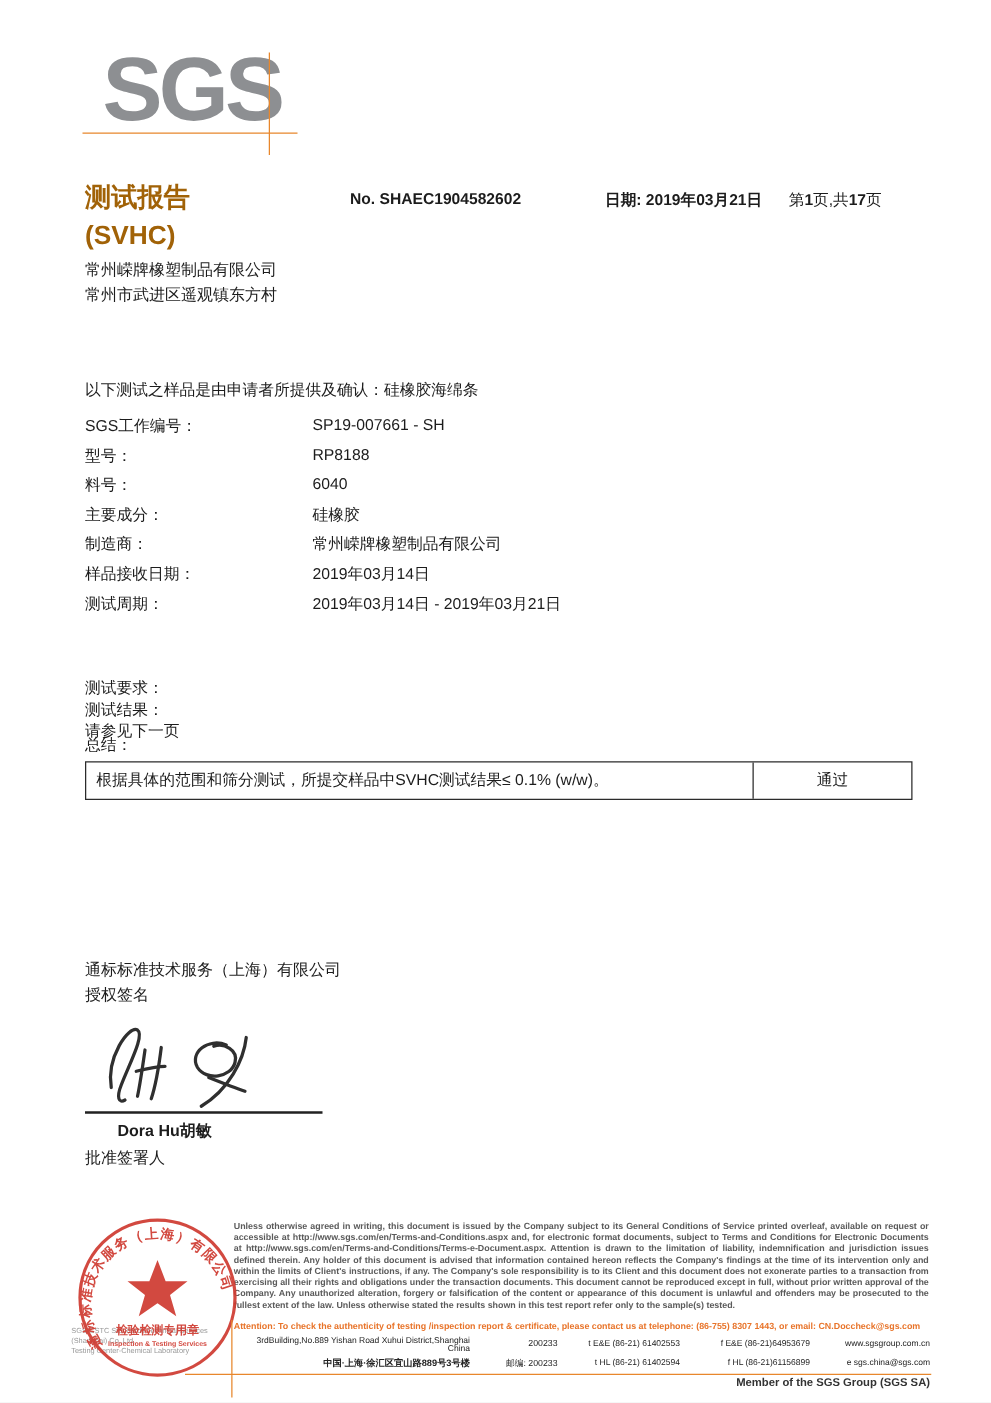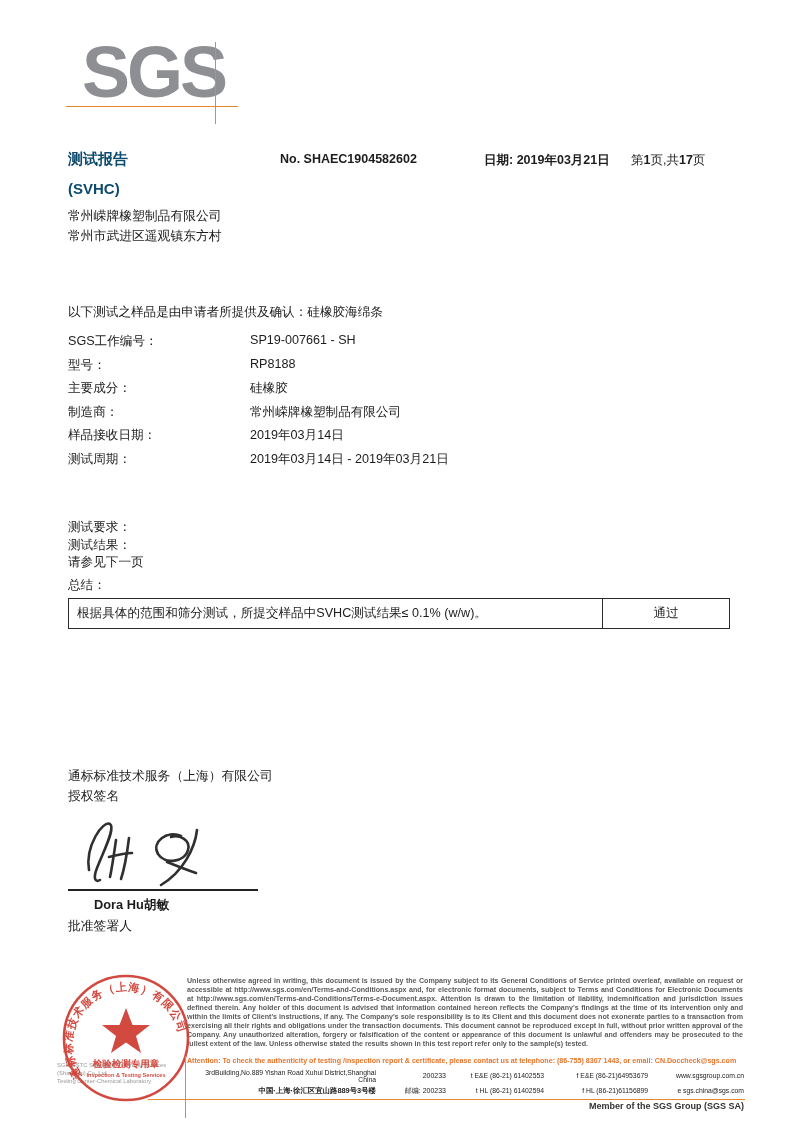--- a/index.html
+++ b/index.html
@@ -5,39 +5,39 @@
   * { margin:0; padding:0; box-sizing:border-box; }
   body { background:#e8e8e8; font-family:"Liberation Sans","DejaVu Sans",sans-serif; }
   .page { position:relative; width:793px; height:1122px; background:#ffffff; margin:0 auto; overflow:hidden; color:#1c1c1c; }
 
   
   .sgs-logo { position:absolute; left:82px; top:36px; font-size:72px; font-weight:700; letter-spacing:-3px; color:#8d8f92; font-family:"Liberation Sans",sans-serif; line-height:1; }
   .crop-h-top { position:absolute; left:66px; top:106px; width:172px; height:1px; background:#e8872c; }
   .crop-v-top { position:absolute; left:215px; top:42px; width:1px; height:82px; background:#e8872c; }
 
   
-  .title-block { position:absolute; left:68px; top:144px; font-weight:700; font-size:15px; line-height:30px; color:#0c4a6e; }
+  .title-block { position:absolute; left:68px; top:144px; font-weight:700; font-size:21px; line-height:30px; color:#a16207; }
   .report-no { position:absolute; left:280px; top:152px; font-size:12.5px; font-weight:600; }
   .report-date { position:absolute; left:484px; top:152px; font-size:12.5px; font-weight:600; }
   .report-pageinfo { position:absolute; left:631px; top:152px; font-size:12.5px; }
   .report-pageinfo b { font-weight:700; }
 
   .applicant { position:absolute; left:68px; top:206px; font-size:12.8px; line-height:20px; }
 
   .main { position:absolute; left:68px; top:304px; width:664px; font-size:12.6px; }
   .intro { margin-bottom:12px; }
   .inforow { display:flex; height:23.6px; align-items:flex-start; }
   .inforow .lbl { width:182px; flex:none; }
   .req-row { display:flex; }
   .req-row .lbl { width:182px; flex:none;margin-top:44px; }
   .req-val .l1 { height:22px; }
   .req-val .para { width:487px; line-height:17.9px; }
   .result-row { display:flex; height:24px; margin-top:1px;flex-direction:column; }
   .result-row .lbl { width:182px; flex:none; }
-  .summary-label { margin-top:16px; height:21px; }
+  .summary-label { margin-top:4px; height:21px; }
   .verdict-table { width:662px; border:1.5px solid #2b2b2b; display:flex; }
   .verdict-table .cell-text { flex:1; padding:6px 8px; }
   .verdict-table .cell-verdict { width:127px; flex:none; border-left:1.5px solid #2b2b2b; display:flex; align-items:center; justify-content:center; }
 
   .sig-block { position:absolute; left:68px; top:766px; font-size:12.8px; line-height:20px; }
   .sig-draw { position:absolute; left:75px; top:810px; }
   .sig-line { position:absolute; left:68px; top:889px; width:190px; height:2px; background:#222; }
   .sig-name { position:absolute; left:68px; top:897px; font-size:12.8px; font-weight:600;padding-left:26px; }
   .sig-title { position:absolute; left:68px; top:918px; font-size:12.8px; }
 
@@ -84,20 +84,24 @@
   <div class="main">
     <div class="intro">以下测试之样品是由申请者所提供及确认：硅橡胶海绵条</div>
 
     <div class="inforow">
       <div class="lbl">SGS工作编号：</div>
       <div class="val">SP19-007661 - SH</div>
     </div>
     <div class="inforow">
       <div class="lbl">型号：</div>
       <div class="val">RP8188</div>
+    </div>
+    <div class="inforow">
+      <div class="lbl">料号：</div>
+      <div class="val">6040</div>
     </div>
     <div class="inforow">
       <div class="lbl">主要成分：</div>
       <div class="val">硅橡胶</div>
     </div>
     <div class="inforow">
       <div class="lbl">制造商：</div>
       <div class="val">常州嵘牌橡塑制品有限公司</div>
     </div>
     <div class="inforow">

